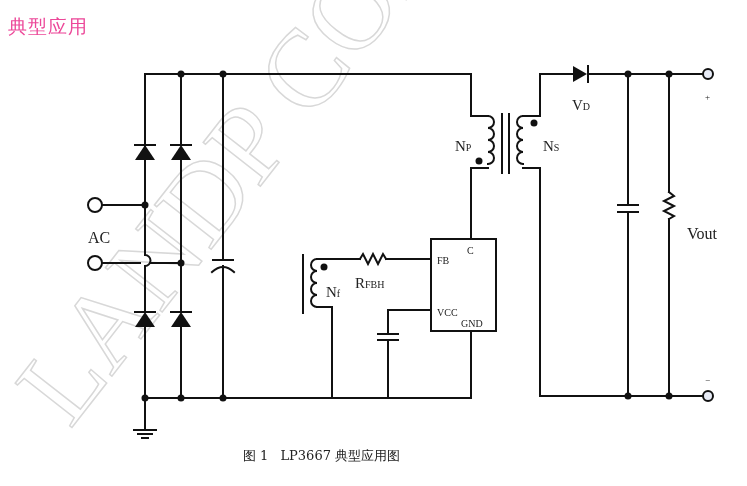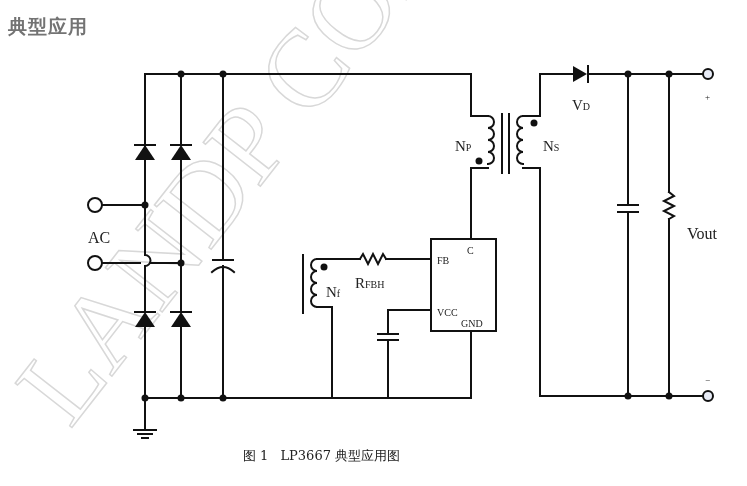--- a/index.html
+++ b/index.html
@@ -1,17 +1,17 @@
 <!DOCTYPE html>
 <html><head>
 <meta charset="utf-8">
 <style>
   html, body { margin: 0; padding: 0; background: #ffffff; }
   body { width: 747px; height: 486px; position: relative; overflow: hidden; font-family: "DejaVu Serif", serif; }
-  .title { position: absolute; left: 8px; top: 14px; font-family: "DejaVu Sans", sans-serif; font-size: 19px; font-weight: bold; color: #737373; letter-spacing: 1px; }
+  .title { position: absolute; left: 8px; top: 14px; font-family: "DejaVu Sans", sans-serif; font-size: 19px; font-weight: normal; color: #ec4899; letter-spacing: 1px; }
   .caption { position: absolute; left: 0; width: 643px; top: 447px; text-align: center; font-family: "DejaVu Serif", serif; font-size: 13px; color: #222; }
   .caption span { margin: 0 4px; }
   svg { position: absolute; left: 0; top: 0; }
   .w { stroke: #111; stroke-width: 2; fill: none; stroke-linecap: square; }
   .dot { fill: #111; }
   .lbl { font-family: "Liberation Serif", serif; fill: #222; }
   .watermark { font-family: "Liberation Serif", serif; font-size: 110px; fill: none; stroke: #d8d8d8; stroke-width: 1.5; }
 </style>
 </head>
 <body>

